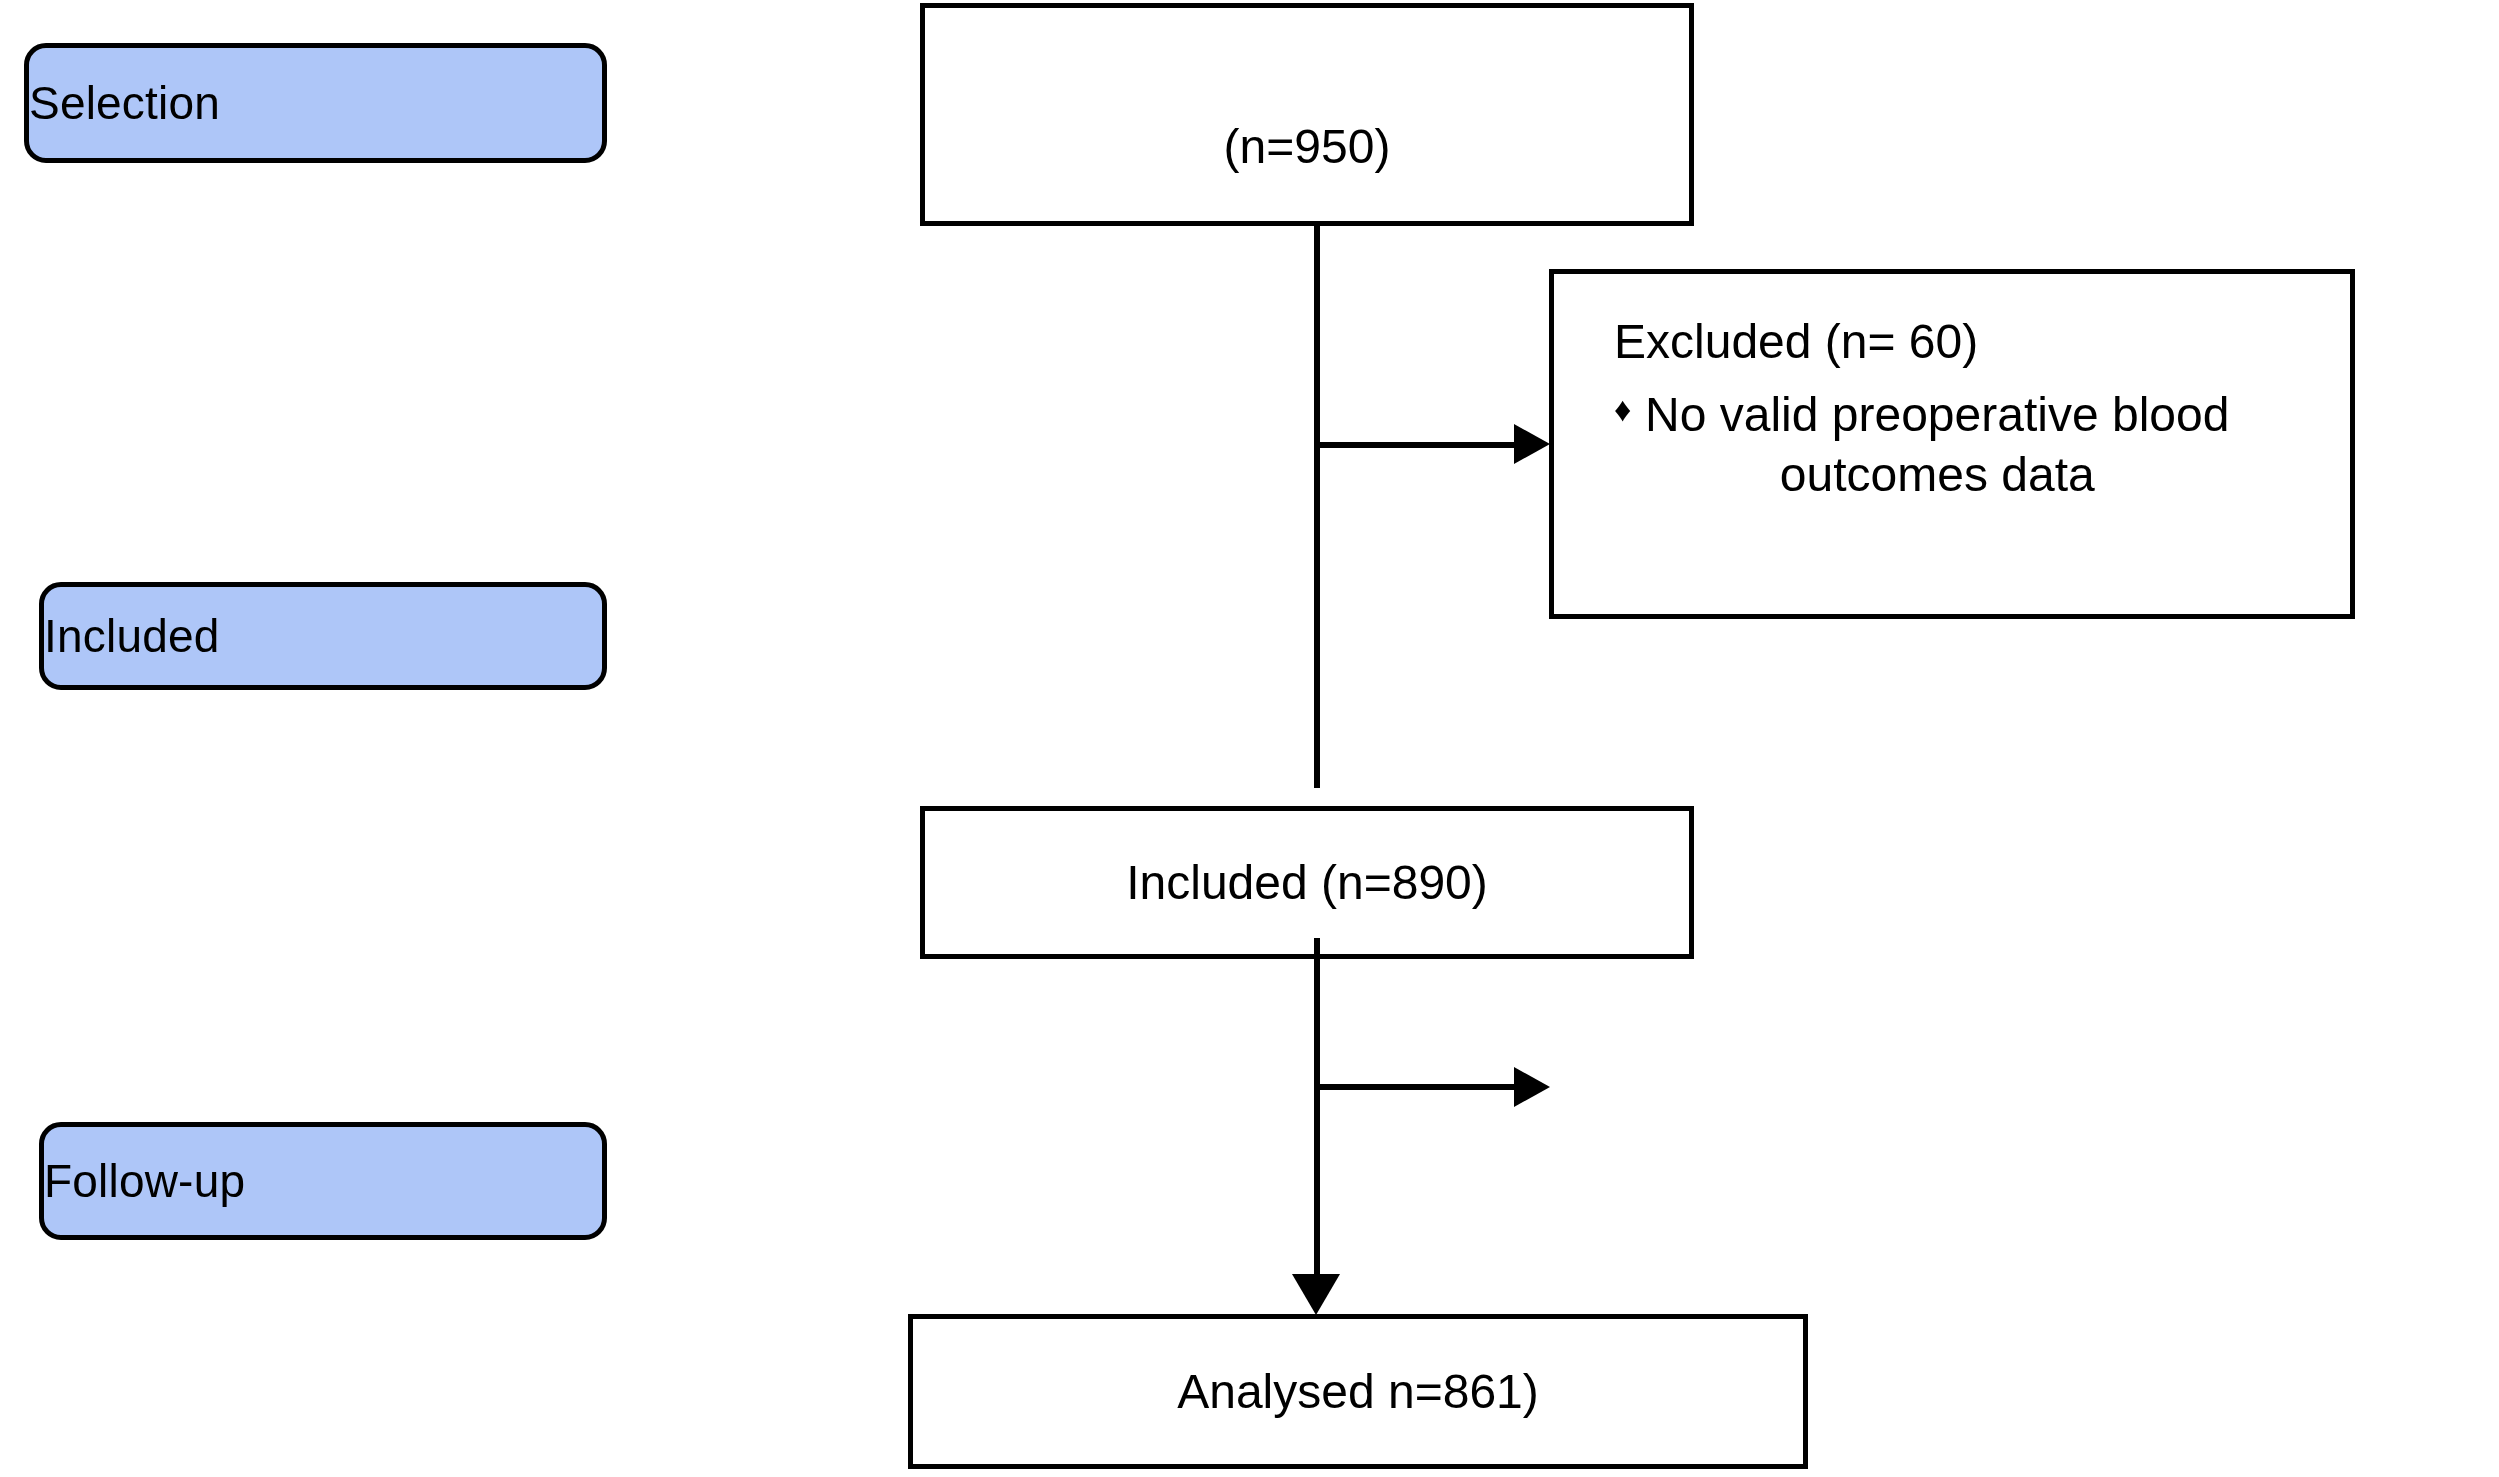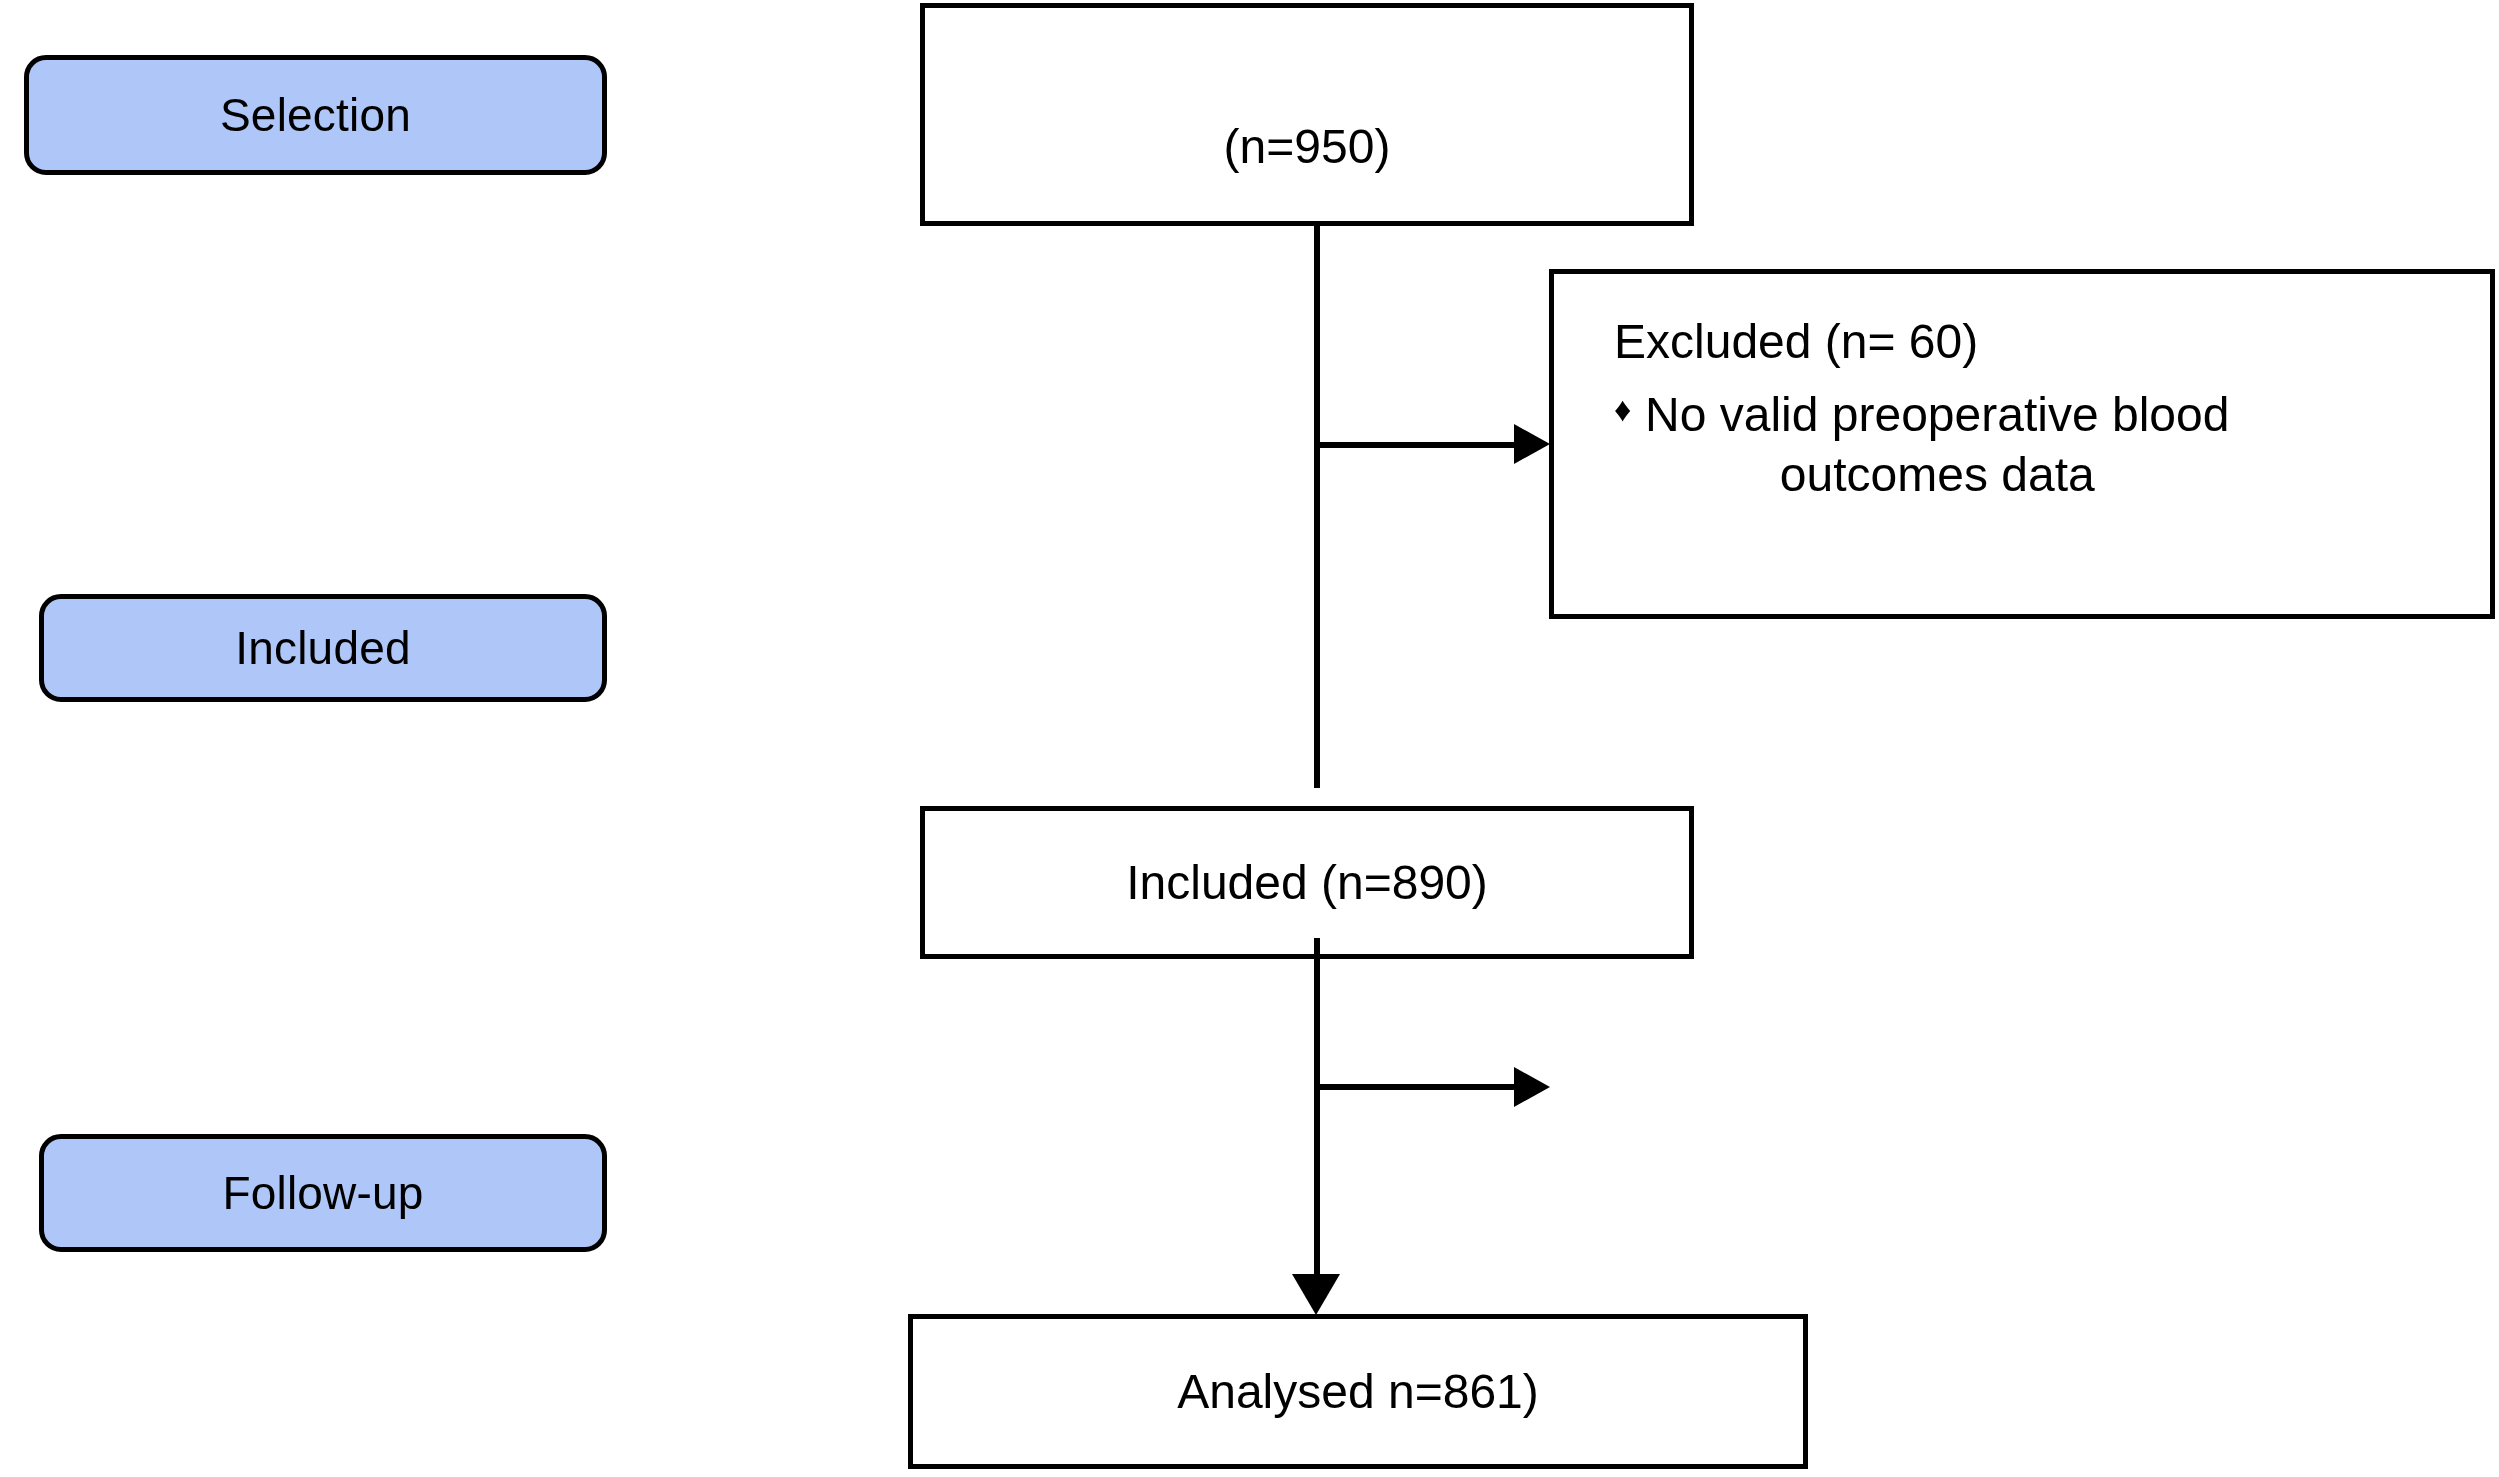--- a/index.html
+++ b/index.html
@@ -20,22 +20,21 @@
 
   
   .stage-label {
     position: absolute;
     box-sizing: border-box;
     background: #aec6f8;
     border: 5.1px solid #000000;
     border-radius: 22px;
     display: flex;
     align-items: center;
-    justify-content: center;
-    margin-top: 12px;
+    justify-content: flex-start;
   }
   .stage-label .stage-text {
     font-size: 46px;
     color: #000000;
     line-height: 1;
     letter-spacing: 0.2px;
     white-space: nowrap;
   }
 
   
@@ -158,21 +157,21 @@
       <span>Included  (n=890)</span>
     </div>
   </div>
 
   <div class="node-box" style="left:908px; top:1314px; width:900px; height:155px;">
     <div class="node-text">
       <span>Analysed  n=861)</span>
     </div>
   </div>
 
-  <div class="side-box" style="left:1549px; top:269px; width:946px; height:350px;">
+  <div class="side-box" style="left:1549px; top:269px; width:806px; height:350px;">
     <div class="side-inner" style="top:40px;">
       <div class="side-heading">Excluded  (n= 60)</div>
       <div class="bullet-row">
         <span class="bullet-glyph">♦</span>
         <span class="bullet-text">
           <span class="l1">No valid preoperative blood</span>
           <span class="l2">outcomes data</span>
         </span>
       </div>
     </div>

